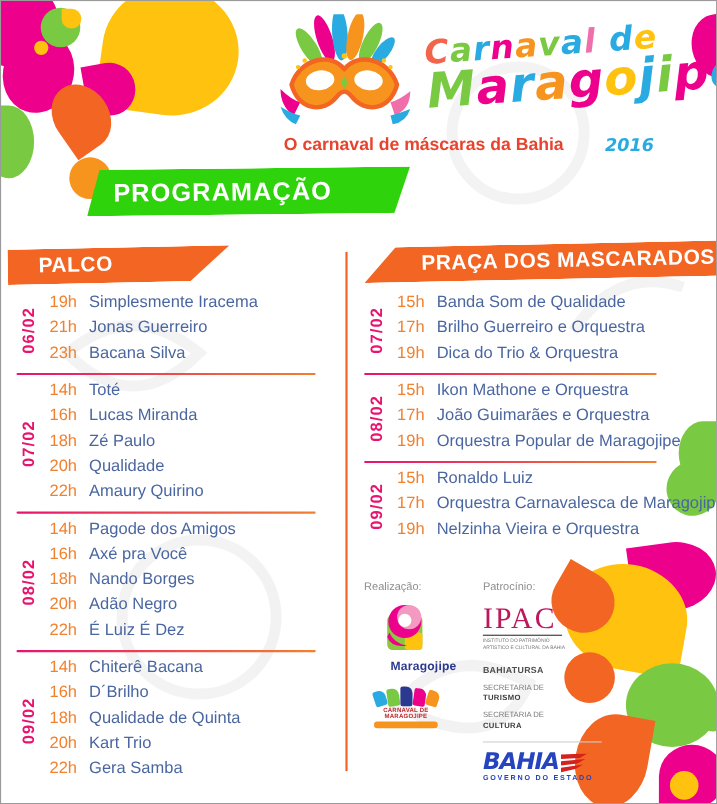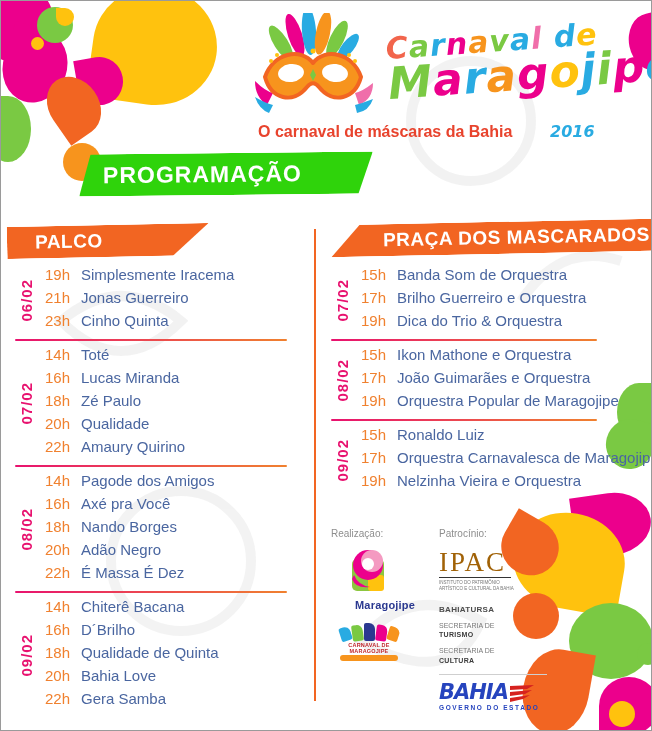--- a/index.html
+++ b/index.html
@@ -62,21 +62,21 @@
   .fcol-real{width:90px;}
   .fcol-pat{margin-left:18px;width:120px;}
   .marago-logo{margin-top:8px;text-align:center;width:76px;}
   .marago-name{font-weight:700;font-size:11px;color:#2B3990;margin-top:-2px;letter-spacing:.2px;margin-left:24px;}
   .carna-logo{margin-top:12px;width:76px;text-align:center;}
   .carna-masks{display:flex;justify-content:center;gap:1px;height:18px;align-items:flex-end;}
   .cm{width:11px;height:14px;border-radius:2px 6px 2px 2px;}
   .carna-name{font-weight:700;font-size:5.5px;color:#C1272D;letter-spacing:.2px;margin-top:1px;}
   .carna-bar{width:58px;height:6px;background:#F7941D;border-radius:3px;margin:1px auto 0;}
   .ipac{margin-top:10px;}
-  .ipac-name{font-family:"Liberation Serif",serif;font-size:27px;color:#a16207;letter-spacing:2px;line-height:1;}
+  .ipac-name{font-family:"Liberation Serif",serif;font-size:27px;color:#be185d;letter-spacing:2px;line-height:1;}
   .ipac-rule{width:72px;border-top:1px solid #333;margin:1px 0 2px;}
   .ipac-caption{font-size:4.5px;color:#777;text-transform:uppercase;width:80px;line-height:1.4;}
   .bahiatursa{margin-top:12px;font-weight:700;font-size:8px;color:#4d4d4d;letter-spacing:.3px;}
   .sec{margin-top:7px;font-size:7px;color:#787878;line-height:1.35;}
   .sec b{display:block;color:#3c3c3c;letter-spacing:.3px;}
   .pat-rule{border:none;border-top:1px solid #cfcfcf;margin:9px 0 7px;width:108px;}
   .bahia-row{display:flex;align-items:flex-end;}
   .bahia-name{font:italic 800 21px "DejaVu Sans",sans-serif;color:#2644BE;letter-spacing:-1px;line-height:1;}
   .bahia-sub{font-weight:700;font-size:6.5px;color:#2644BE;letter-spacing:1.6px;margin-top:1px;}
 </style>
@@ -176,21 +176,21 @@
         <div class="row">
             <span class="t">19h</span>
             <span class="n">Simplesmente Iracema</span>
           </div>
         <div class="row">
             <span class="t">21h</span>
             <span class="n">Jonas Guerreiro</span>
           </div>
         <div class="row">
             <span class="t">23h</span>
-            <span class="n">Cinho Quinta</span>
+            <span class="n">Bacana Silva</span>
           </div>
       </div>
     </div>
     <div class="sep"></div>
     <div class="section">
       <div class="date-cell">
           <span class="date">07/02</span>
         </div>
       <div class="events">
         <div class="row">
@@ -232,21 +232,21 @@
         <div class="row">
             <span class="t">18h</span>
             <span class="n">Nando Borges</span>
           </div>
         <div class="row">
             <span class="t">20h</span>
             <span class="n">Adão Negro</span>
           </div>
         <div class="row">
             <span class="t">22h</span>
-            <span class="n">É Massa É Dez</span>
+            <span class="n">É Luiz É Dez</span>
           </div>
       </div>
     </div>
     <div class="sep"></div>
     <div class="section">
       <div class="date-cell">
           <span class="date">09/02</span>
         </div>
       <div class="events">
         <div class="row">
@@ -256,39 +256,39 @@
         <div class="row">
             <span class="t">16h</span>
             <span class="n">D´Brilho</span>
           </div>
         <div class="row">
             <span class="t">18h</span>
             <span class="n">Qualidade de Quinta</span>
           </div>
         <div class="row">
             <span class="t">20h</span>
-            <span class="n">Bahia Love</span>
+            <span class="n">Kart Trio</span>
           </div>
         <div class="row">
             <span class="t">22h</span>
             <span class="n">Gera Samba</span>
           </div>
       </div>
     </div>
   </div>
 
   <div class="sched sched-right">
     <div class="section">
       <div class="date-cell">
           <span class="date">07/02</span>
         </div>
       <div class="events">
         <div class="row">
             <span class="t">15h</span>
-            <span class="n">Banda Som de Orquestra</span>
+            <span class="n">Banda Som de Qualidade</span>
           </div>
         <div class="row">
             <span class="t">17h</span>
             <span class="n">Brilho Guerreiro e Orquestra</span>
           </div>
         <div class="row">
             <span class="t">19h</span>
             <span class="n">Dica do Trio &amp; Orquestra</span>
           </div>
       </div>

